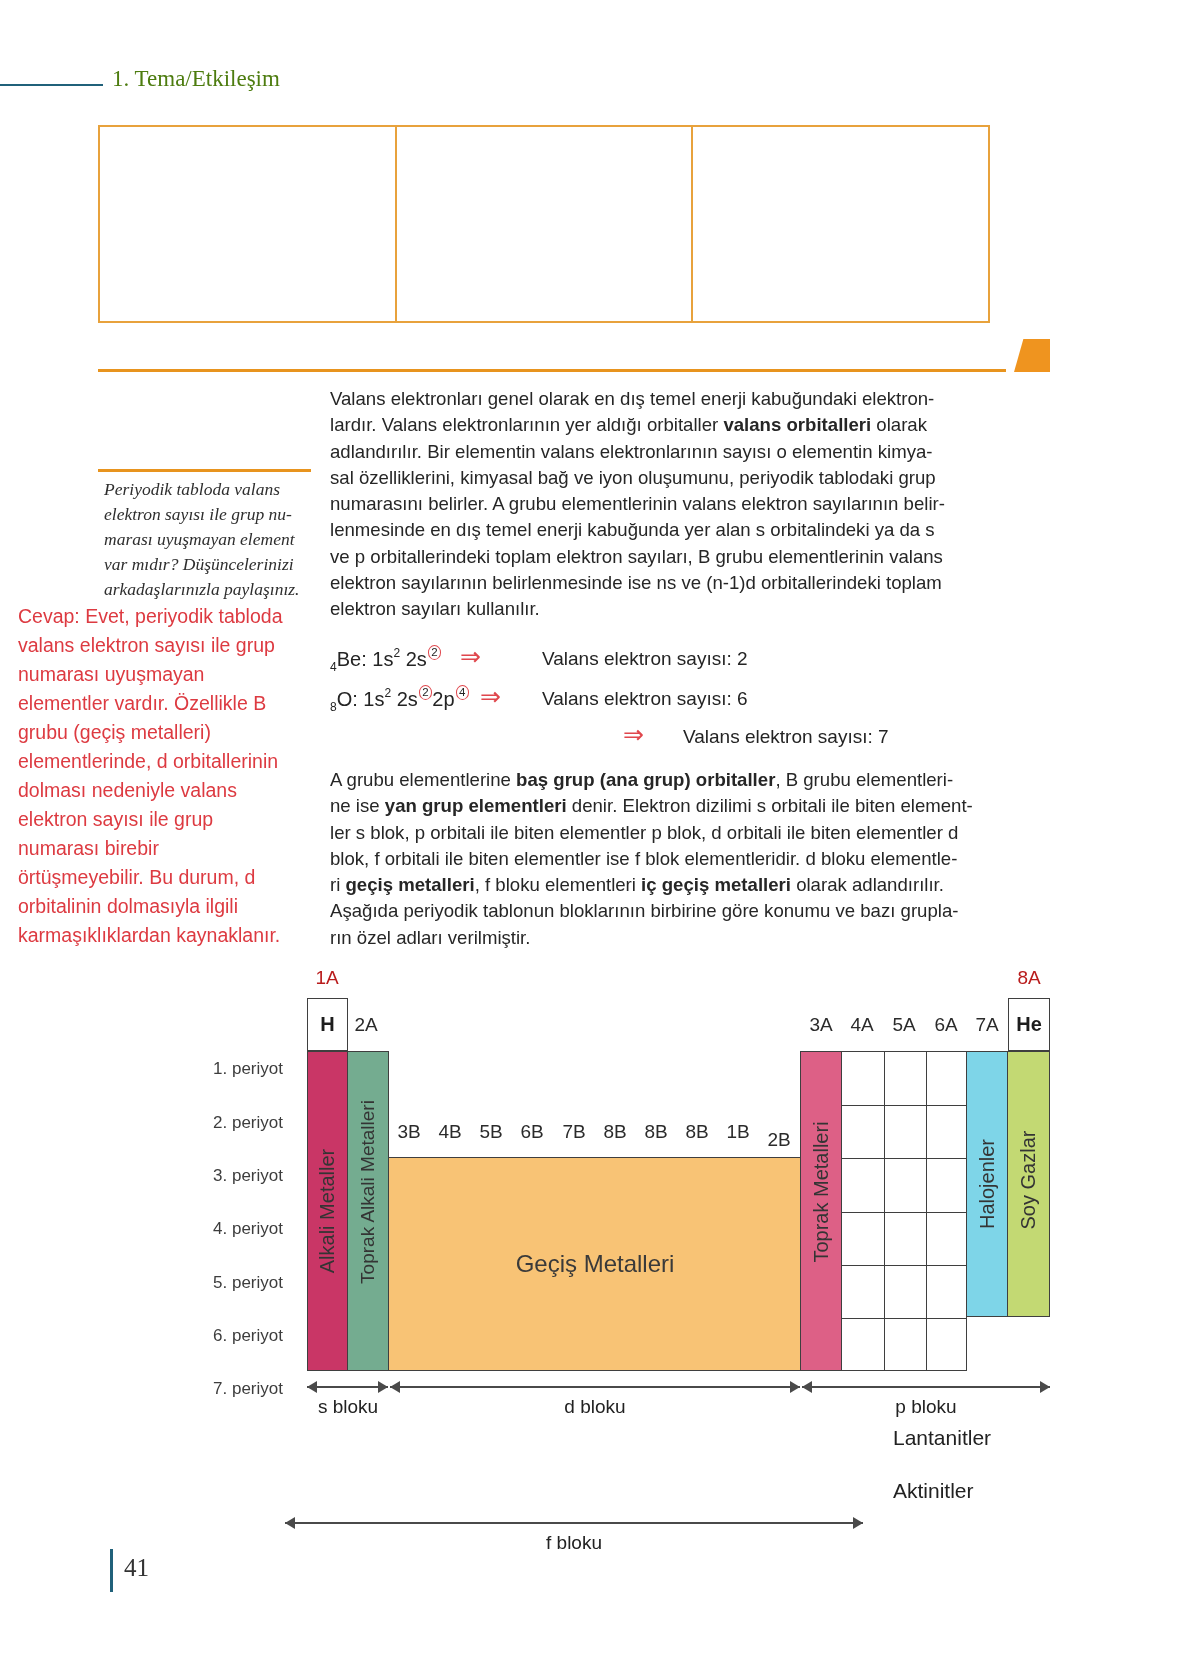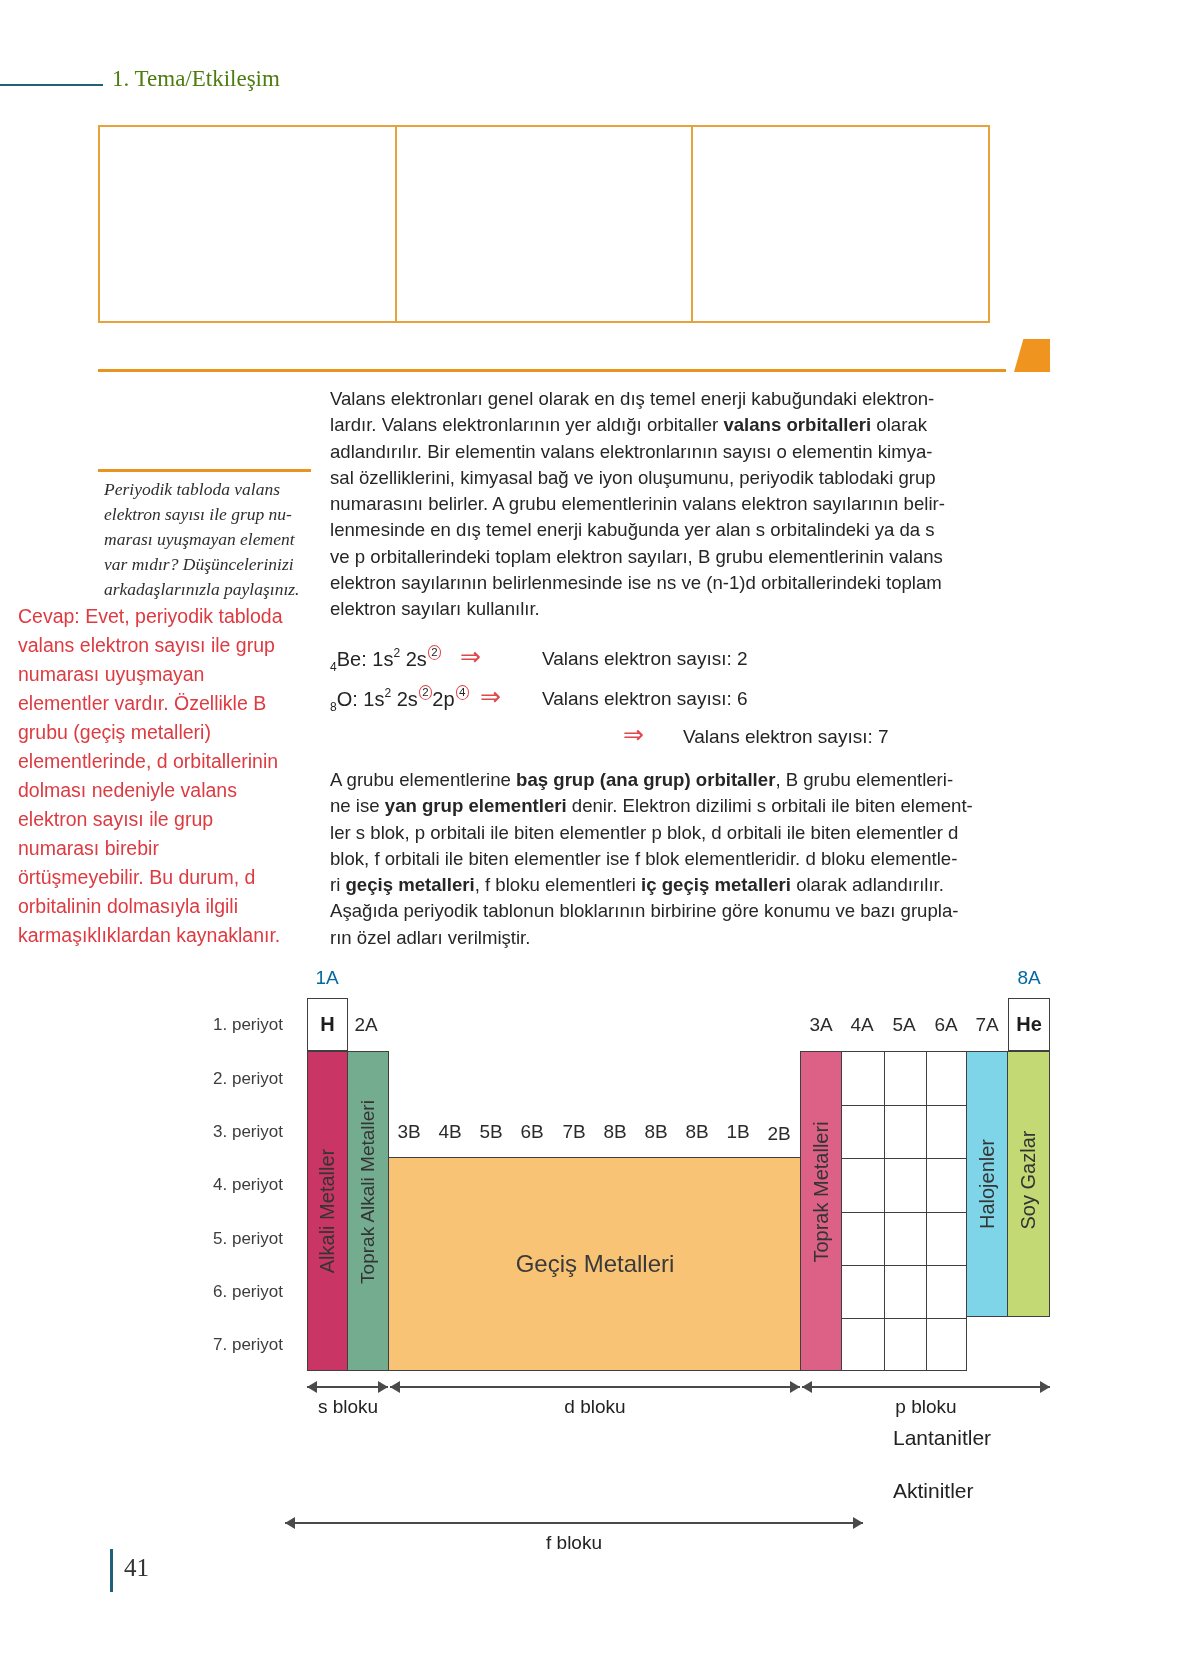--- a/index.html
+++ b/index.html
@@ -51,22 +51,22 @@
   .supc { font-size:11.5px; vertical-align:9px; border:1.6px solid #e0474d; border-radius:50%;
           padding:0px 2.5px 1px 2.5px; margin-left:1px; color:#242424; display:inline-block;
           line-height:1.05; transform:translateY(-1px); }
   .config-arrow { position:absolute; top:-4px; color:#e0474d; font-size:25px; }
   .config-result { position:absolute; top:2px; font-size:19px; }
 
   
   #diagram { left:0; top:920px; width:1187px; height:660px; }
   #diagram .cell-col { position:absolute; border:1px solid #3f3f3f; box-sizing:border-box; }
   .dlabel { position:absolute; font-size:19px; color:#2b2b2b; text-align:center; width:40px; }
-  .plabel { position:absolute; left:195px; width:88px; text-align:right; font-size:17px; color:#3d3d3d; }
-  .corner-label { position:absolute; width:44px; text-align:center; font-size:19px; color:#0369a1; }
+  .plabel { position:absolute; left:195px; width:88px; text-align:right; font-size:17px; color:#3d3d3d;margin-top:44px; }
+  .corner-label { position:absolute; width:44px; text-align:center; font-size:19px; color:#b91c1c; }
   .elem-box { position:absolute; background:#fff; border:1.6px solid #3f3f3f; box-sizing:border-box;
               display:flex; align-items:center; justify-content:center; font-weight:bold;
               font-size:20px; color:#1d1d1d; }
   .vwrap { position:absolute; width:0; height:0; }
   .vwrap > span { display:block; width:max-content; transform:translate(-50%,-50%) rotate(-90deg);
                   white-space:nowrap; font-size:20px; color:#343434; }
   #gecis-label { position:absolute; font-size:24px; color:#3a3a3a; transform:translate(-50%,-50%);
                  white-space:nowrap; }
   .gridline { position:absolute; background:#3f3f3f; }
   .harrow { position:absolute; height:2px; background:#4a4a4a; }
@@ -224,19 +224,19 @@
       <div class="dlabel" style="left: 967px; top: 94px;">7A</div>
       <div class="dlabel" style="left: 389px; top: 201px;">3B</div>
       <div class="dlabel" style="left: 430px; top: 201px;">4B</div>
       <div class="dlabel" style="left: 471px; top: 201px;">5B</div>
       <div class="dlabel" style="left: 512px; top: 201px;">6B</div>
       <div class="dlabel" style="left: 554px; top: 201px;">7B</div>
       <div class="dlabel" style="left: 595px; top: 201px;">8B</div>
       <div class="dlabel" style="left: 636px; top: 201px;">8B</div>
       <div class="dlabel" style="left: 677px; top: 201px;">8B</div>
       <div class="dlabel" style="left: 718px; top: 201px;">1B</div>
-      <div class="dlabel" style="left: 759px; top: 203px;">2B</div>
+      <div class="dlabel" style="left: 759px; top: 209px;">2B</div>
     </div>
 
   <div class="abs" id="footer-bar"></div>
   <div class="abs" id="page-number">41</div>
 
 </div>
 
 </body></html>

